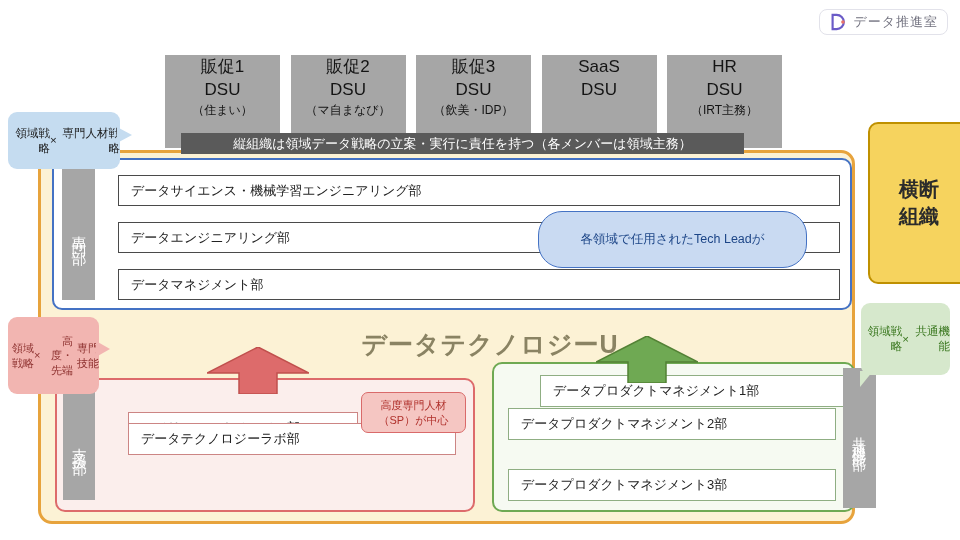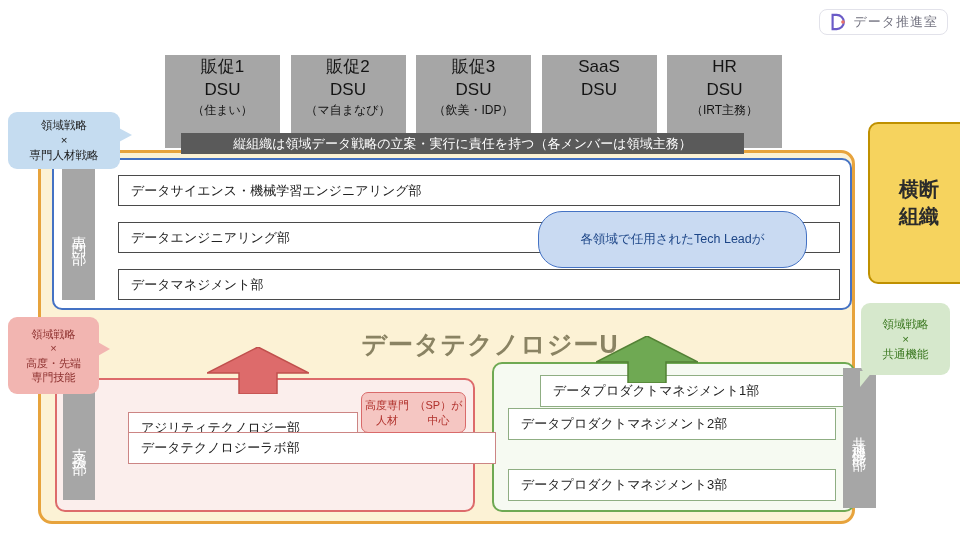--- a/index.html
+++ b/index.html
@@ -42,21 +42,21 @@
     font-size:12.5px; line-height:17px; display:flex; flex-direction:column; align-items:center;
     justify-content:center; text-align:center; z-index:5; }
 
   
   .cross-org { position:absolute; left:868px; top:122px; width:102px; height:162px;
     background:#F6D35E; border:2px solid #BF9000; border-radius:10px; display:flex;
     flex-direction:column; align-items:center; justify-content:center; font-size:20px;
     font-weight:bold; line-height:27px; color:#2b2b2b; z-index:1; text-align:center; }
 
   
-  .callout { position:absolute; display:flex; flex-direction:column; align-items:center;
+  .callout { position:absolute; display:flex; align-items:center;
     justify-content:center; text-align:right; border-radius:9px; z-index:6; }
   .callout-blue { left:8px; top:112px; width:112px; height:57px; background:#C5DCF0;
     font-size:11.5px; line-height:15px; color:#1a1a1a; }
   .tail-blue { position:absolute; left:117px; top:127px; width:0; height:0;
     border-left:15px solid #C5DCF0; border-top:8px solid transparent;
     border-bottom:8px solid transparent; z-index:6; }
   .callout-red { left:8px; top:317px; width:91px; height:77px; background:#F2B5B1;
     font-size:11px; line-height:14.5px; color:#8E3230; }
   .tail-red { position:absolute; left:96px; top:341px; width:0; height:0;
     border-left:14px solid #F2B5B1; border-top:8px solid transparent;
@@ -72,24 +72,24 @@
   .arrow { position:absolute; z-index:3; }
   .arrow-red { left:207px; top:347px; }
   .arrow-green { left:596px; top:336px; }
 
   
   .support-container { position:absolute; left:55px; top:378px; width:420px; height:134px;
     background:#FBEEEC; border:2px solid #DD6B6B; border-radius:10px; z-index:1; }
   .tab-shien { left:63px; top:390px; width:32px; height:110px; font-size:15px; letter-spacing:6px; z-index:2; }
   .dept.sup { border:1.5px solid #CC8584; height:32px; }
   .sup1 { left:128px; top:412px; width:230px; }
-  .sup2 { left:128px; top:432px; width:368px; }
+  .sup2 { left:128px; top:423px; width:328px; }
   .sp-callout { position:absolute; left:361px; top:392px; width:105px; height:41px;
     background:#F5C6C2; border:1.5px solid #D96A6A; border-radius:7px; color:#B0312C;
-    font-size:11px; line-height:15px; display:flex; flex-direction:row; align-items:center;
+    font-size:11px; line-height:15px; display:flex; flex-direction:column; align-items:center;
     justify-content:center; text-align:center; z-index:3; }
 
   
   .common-container { position:absolute; left:492px; top:362px; width:363px; height:150px;
     background:#F6FAF2; border:2px solid #6FA953; border-radius:10px; z-index:1; }
   .dept.com { border:1.5px solid #8FAE83; left:508px; width:328px; height:32px; }
   .com1 { top:375px;margin-left:32px; } .com2 { top:408px; } .com3 { top:469px; }
   .tab-kyotsu { left:843px; top:368px; width:33px; height:140px; font-size:14px; letter-spacing:5px; z-index:3; }
 </style>
 </head>

